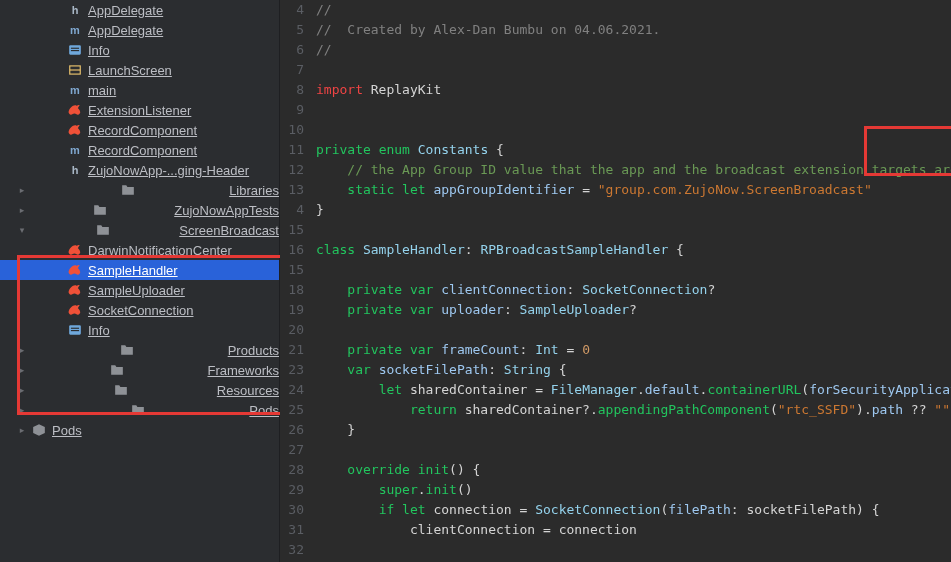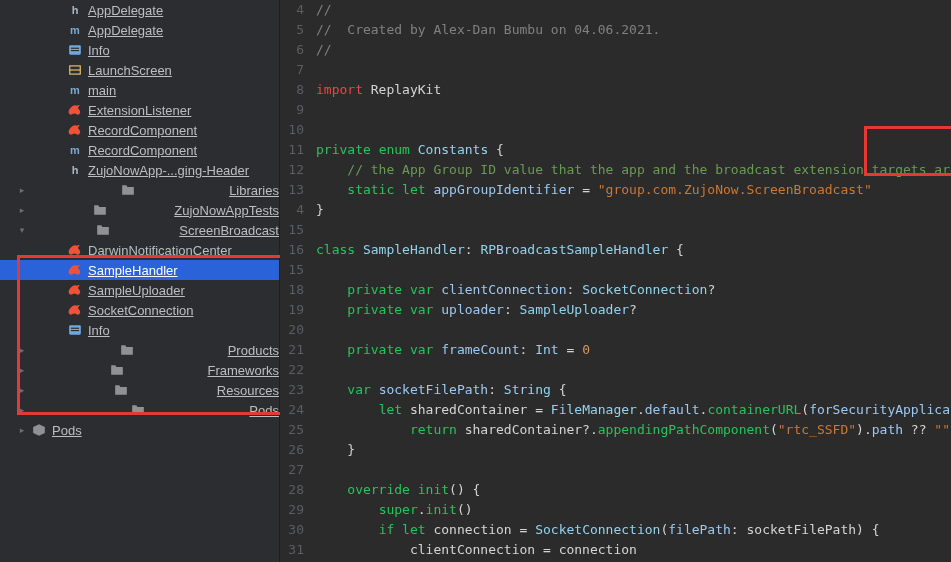--- a/index.html
+++ b/index.html
@@ -323,21 +323,20 @@
     <div class="code-line"><span class="gutter">12</span><span class="code-content"><span class="white">    </span><span class="green">// the App Group ID value that the app and the broadcast extension targets are se</span></span></div>
     <div class="code-line"><span class="gutter">13</span><span class="code-content"><span class="white">    </span><span class="pink">static</span><span class="white"> </span><span class="pink">let</span><span class="white"> </span><span class="prop">appGroupIdentifier</span><span class="white"> = </span><span class="str">"group.com.ZujoNow.ScreenBroadcast"</span></span></div>
     <div class="code-line"><span class="gutter">4</span><span class="code-content"><span class="white">}</span></span></div>
     <div class="code-line"><span class="gutter">15</span><span class="code-content"><span></span></span></div>
     <div class="code-line"><span class="gutter">16</span><span class="code-content"><span class="pink">class</span><span class="white"> </span><span class="type">SampleHandler</span><span class="white">: </span><span class="type">RPBroadcastSampleHandler</span><span class="white"> {</span></span></div>
     <div class="code-line"><span class="gutter">15</span><span class="code-content"><span></span></span></div>
     <div class="code-line"><span class="gutter">18</span><span class="code-content"><span class="white">    </span><span class="pink">private</span><span class="white"> </span><span class="pink">var</span><span class="white"> </span><span class="prop">clientConnection</span><span class="white">: </span><span class="type">SocketConnection</span><span class="white">?</span></span></div>
     <div class="code-line"><span class="gutter">19</span><span class="code-content"><span class="white">    </span><span class="pink">private</span><span class="white"> </span><span class="pink">var</span><span class="white"> </span><span class="prop">uploader</span><span class="white">: </span><span class="type">SampleUploader</span><span class="white">?</span></span></div>
     <div class="code-line"><span class="gutter">20</span><span class="code-content"><span></span></span></div>
     <div class="code-line"><span class="gutter">21</span><span class="code-content"><span class="white">    </span><span class="pink">private</span><span class="white"> </span><span class="pink">var</span><span class="white"> </span><span class="prop">frameCount</span><span class="white">: </span><span class="type">Int</span><span class="white"> = </span><span class="num">0</span></span></div>
-    <div class="code-line"><span class="gutter">22</span><span class="code-content"><span></span></span></div>
     <div class="code-line"><span class="gutter">23</span><span class="code-content"><span class="white">    </span><span class="pink">var</span><span class="white"> </span><span class="prop">socketFilePath</span><span class="white">: </span><span class="type">String</span><span class="white"> {</span></span></div>
     <div class="code-line"><span class="gutter">24</span><span class="code-content"><span class="white">        </span><span class="pink">let</span><span class="white"> sharedContainer = </span><span class="type">FileManager</span><span class="white">.</span><span class="prop">default</span><span class="white">.</span><span class="func">containerURL</span><span class="white">(</span><span class="prop">forSecurityApplicationGr</span></span></div>
     <div class="code-line"><span class="gutter">25</span><span class="code-content"><span class="white">            </span><span class="pink">return</span><span class="white"> sharedContainer?.</span><span class="func">appendingPathComponent</span><span class="white">(</span><span class="str">"rtc_SSFD"</span><span class="white">).</span><span class="prop">path</span><span class="white"> ?? </span><span class="str">""</span></span></div>
     <div class="code-line"><span class="gutter">26</span><span class="code-content"><span class="white">    }</span></span></div>
     <div class="code-line"><span class="gutter">27</span><span class="code-content"><span></span></span></div>
     <div class="code-line"><span class="gutter">28</span><span class="code-content"><span class="white">    </span><span class="pink">override</span><span class="white"> </span><span class="pink">init</span><span class="white">() {</span></span></div>
     <div class="code-line"><span class="gutter">29</span><span class="code-content"><span class="white">        </span><span class="pink">super</span><span class="white">.</span><span class="func">init</span><span class="white">()</span></span></div>
     <div class="code-line"><span class="gutter">30</span><span class="code-content"><span class="white">        </span><span class="pink">if</span><span class="white"> </span><span class="pink">let</span><span class="white"> connection = </span><span class="type">SocketConnection</span><span class="white">(</span><span class="prop">filePath</span><span class="white">: socketFilePath) {</span></span></div>
     <div class="code-line"><span class="gutter">31</span><span class="code-content"><span class="white">            clientConnection = connection</span></span></div>
     <div class="code-line"><span class="gutter">32</span><span class="code-content"></span></div>

